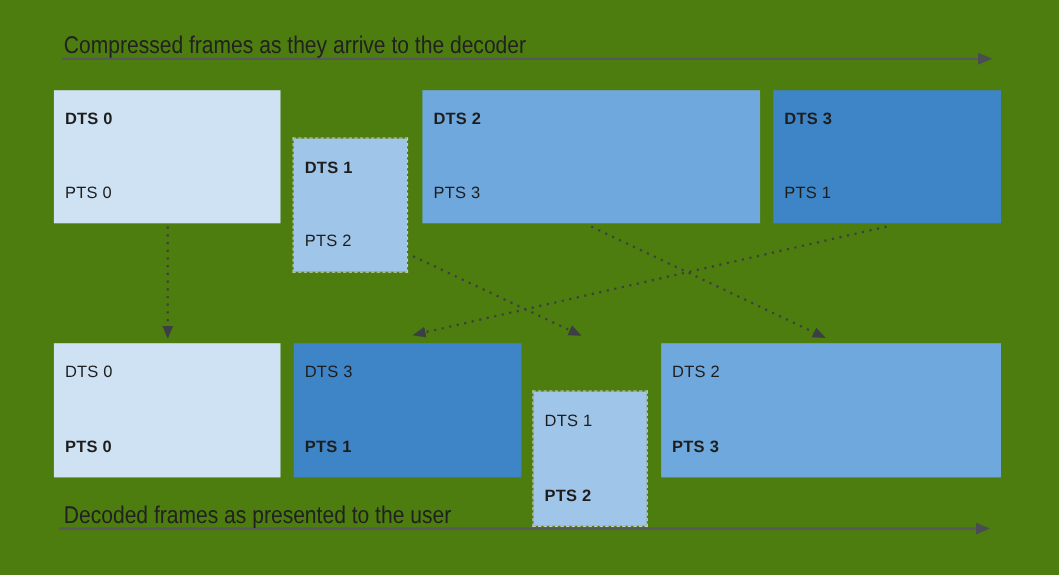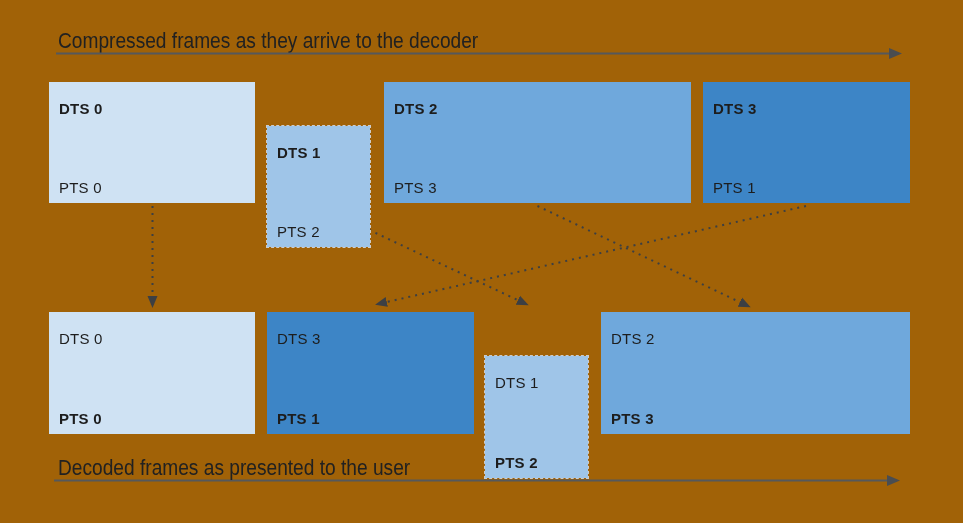--- a/index.html
+++ b/index.html
@@ -1,20 +1,20 @@
 <!DOCTYPE html>
 <html><head>
 <meta charset="utf-8">
 <style>
   html, body { margin: 0; padding: 0; background: #ffffff; }
   #stage {
     position: relative;
     width: 963px;
     height: 523px;
-    background: #a16207;
+    background: #4d7c0f;
     font-family: "Liberation Sans", "DejaVu Sans", sans-serif;
     overflow: hidden;
   }
   .timeline-label {
     position: absolute;
     left: 58px;
     font-size: 22px;
     line-height: 1;
     color: #212121;
     white-space: nowrap;
@@ -30,21 +30,21 @@
     width: 963px; height: 523px;
     pointer-events: none;
   }
 
   .frame {
     position: absolute;
     box-sizing: border-box;
     display: flex;
     flex-direction: column;
     justify-content: space-between;
-    padding: 19px 10px 8px 10px;
+    padding: 19px 10px 20px 10px;
     font-size: 15px;
     line-height: 1;
     color: #1d1d1d;
   }
   .frame span { display: block; letter-spacing: 0.2px; }
   .frame .em { font-weight: 700; }
   .frame.dashed-outline { outline: 1px dashed #cccccc; outline-offset: 0; margin-top: 44px; }
 
   
   .row-top { top: 82px; height: 121px; }

